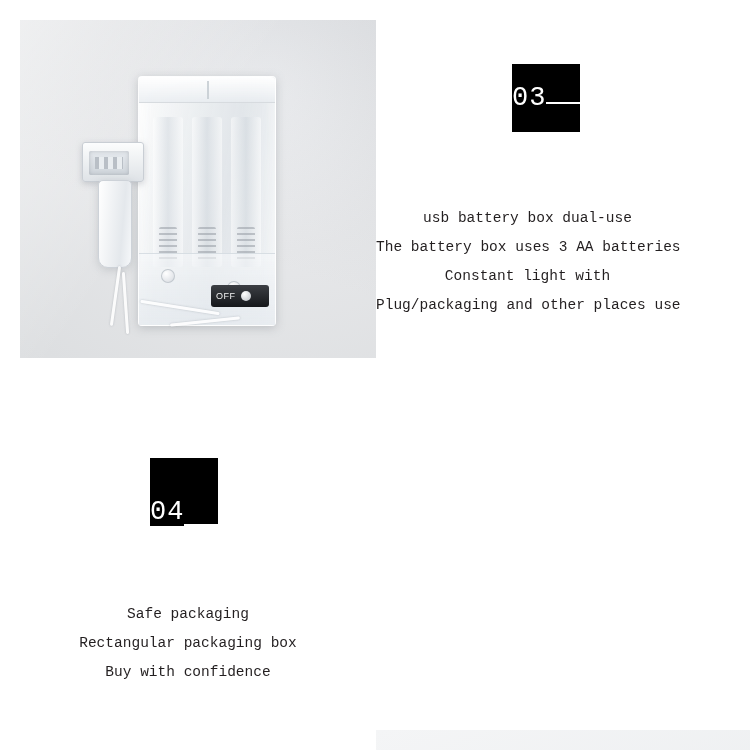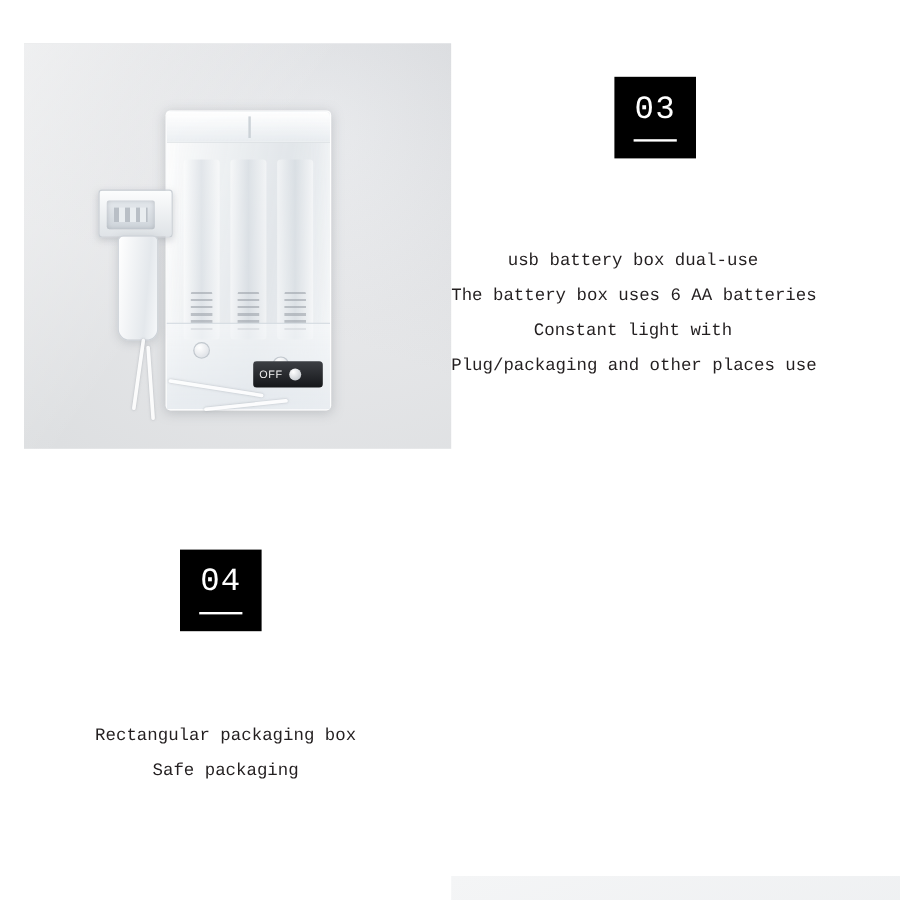--- a/index.html
+++ b/index.html
@@ -21,21 +21,21 @@
   .cell { position: absolute; }
 
   .photo {
     position: relative;
     overflow: hidden;
     background: #e9eaec;
   }
 
   
   .ph1 {
-    left: 20px; top: 36px; width: 356px; height: 338px;
+    left: 20px; top: 20px; width: 356px; height: 338px;
     background:
       radial-gradient(circle at 70% 20%, #f2f3f5 0%, #e6e7e9 45%, #dcdee0 100%);
   }
   .ph1 .bg-shade {
     position: absolute; inset: 0;
     background:
       linear-gradient(125deg, rgba(255,255,255,.55) 0%, rgba(255,255,255,0) 45%),
       linear-gradient(200deg, rgba(180,184,190,.25) 0%, rgba(255,255,255,0) 60%);
   }
   
@@ -145,36 +145,35 @@
   .ph2 {
     left: 376px; top: 392px; width: 374px; height: 358px;
     background: linear-gradient(160deg, #f4f5f6 0%, #eceef0 50%, #e4e6e9 100%);
   }
 
   
   .badge {
     position: absolute;
     background: #000000;
     display: flex;
-    flex-direction: column;
     align-items: center;
     justify-content: center;
   }
   .badge .num {
     color: #ffffff;
     font-size: 27px;
     letter-spacing: 1px;
     line-height: 1;
     font-family: "Liberation Mono", monospace;
   }
   .badge .rule {
     width: 36px; height: 2px; background: #ffffff; margin-top: 10px;
   }
   .badge3 { left: 512px; top: 64px; width: 68px; height: 68px; }
-  .badge4 { left: 150px; top: 458px; width: 68px; height: 68px; }
+  .badge4 { left: 150px; top: 458px; width: 68px; height: 68px; align-items: flex-end; }
 
   
   .textblock {
     position: absolute;
     color: #231f20;
     font-size: 14.5px;
     line-height: 29px;
     text-align: center;
     font-family: "Liberation Mono", "DejaVu Sans Mono", monospace;
     white-space: nowrap;
@@ -221,33 +220,34 @@
     <div class="wire w4"></div>
   </div>
 
   <div class="badge badge3">
     <span class="num">03</span>
     <span class="rule"></span>
   </div>
 
   <div class="textblock text3">
     <div>usb battery box dual-use</div>
-    <div>The battery box uses 6 AA batteries</div>
+    <div>The battery box uses 3 AA batteries</div>
     <div>Constant light with</div>
     <div>Plug/packaging and other places use</div>
   </div>
 
   <div class="badge badge4">
     <span class="num">04</span>
     <span class="rule"></span>
   </div>
 
   <div class="textblock text4">
+    <div>Safe packaging</div>
     <div>Rectangular packaging box</div>
-    <div>Safe packaging</div>
+    <div>Buy with confidence</div>
   </div>
 
   <div class="cell photo ph2">
     
     
     
   </div>
 
 </div>
 

